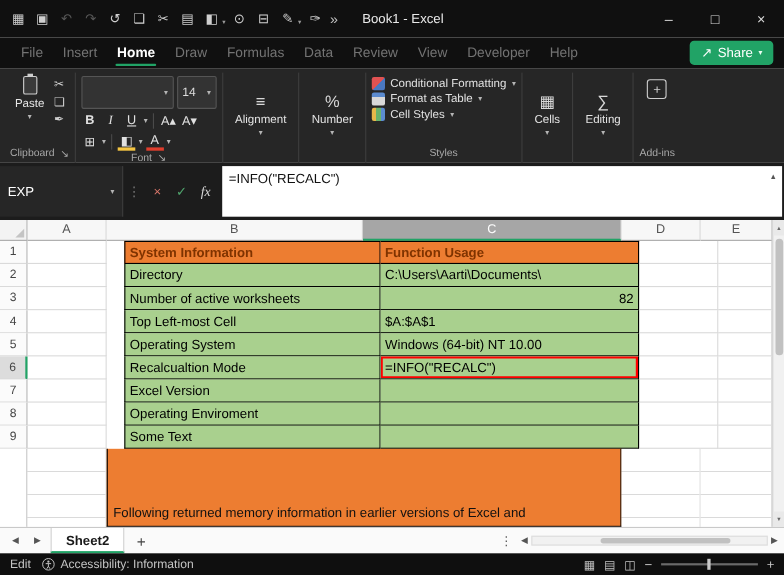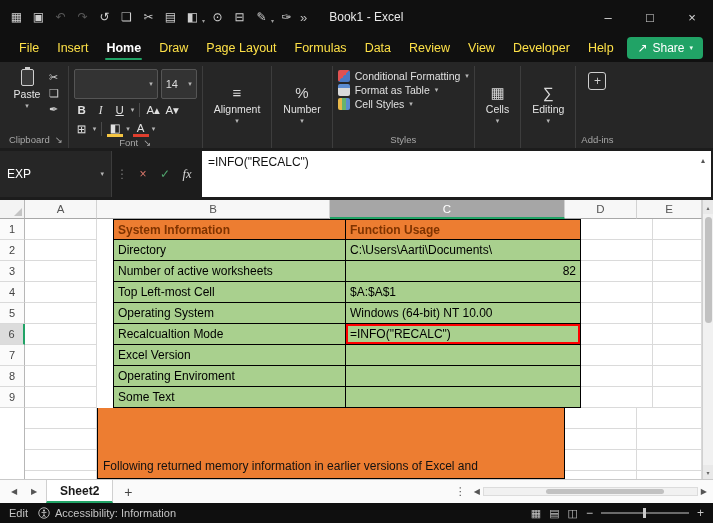--- a/index.html
+++ b/index.html
@@ -12,21 +12,21 @@
   .qat-icon{width:21px;height:22px;display:flex;align-items:center;justify-content:center;font-size:12px;color:#cfcfcf;border-radius:3px;}
   .qat-icon.disabled{color:#585858;}
   .qat-caret{font-size:6px;color:#9a9a9a;margin:6px 1px 0 -2px;}
   .overflow{color:#bdbdbd;font-size:13px;margin-left:2px;}
   .tb-title{margin-left:22px;color:#e9e9e9;font-size:12px;white-space:nowrap;}
   .tb-spacer{flex:1;}
   .win-btn{width:42px;height:34px;display:flex;align-items:center;justify-content:center;color:#d9d9d9;font-size:13px;}
 
   
   .menubar{height:28px;background:#101010;display:flex;align-items:center;padding:0 10px;flex:0 0 auto;}
-  .menu-tab{color:#fde047;font-size:12.5px;padding:0 9px;height:28px;display:flex;align-items:center;position:relative;}
+  .menu-tab{color:#737373;font-size:12.5px;padding:0 9px;height:28px;display:flex;align-items:center;position:relative;}
   .menu-tab.active{color:#fff;font-weight:bold;}
   .menu-tab.active::after{content:"";position:absolute;left:8px;right:8px;bottom:2px;height:2.5px;background:var(--accent,#21A366);border-radius:2px;}
   .share-btn{margin-left:auto;background:var(--accent,#21A366);color:#fff;font-size:12px;height:22px;border-radius:4px;display:flex;align-items:center;gap:5px;padding:0 10px;}
   .share-btn .caret{color:#eafff3;}
 
   
   .ribbon{height:86px;background:#262626;display:flex;flex:0 0 auto;padding:4px 2px 0 4px;color:#e3e3e3;}
   .rgroup{display:flex;flex-direction:column;border-right:1px solid #3d3d3d;padding:0 5px;}
   .rg-body{flex:1;display:flex;align-items:flex-start;}
   .rg-label{height:17px;font-size:9.5px;color:#a8a8a8;display:flex;align-items:center;justify-content:center;gap:5px;}
@@ -153,21 +153,20 @@
     <span class="win-btn">–</span>
     <span class="win-btn">□</span>
     <span class="win-btn">×</span>
   </div>
 
   <div class="menubar">
     <span class="menu-tab">File</span>
     <span class="menu-tab">Insert</span>
     <span class="menu-tab active">Home</span>
     <span class="menu-tab">Draw</span>
-    <span class="menu-tab">Page Layout</span>
     <span class="menu-tab">Formulas</span>
     <span class="menu-tab">Data</span>
     <span class="menu-tab">Review</span>
     <span class="menu-tab">View</span>
     <span class="menu-tab">Developer</span>
     <span class="menu-tab">Help</span>
     <div class="share-btn">
       <span>↗</span>
       <span>Share</span>
       <span class="caret">▾</span>

